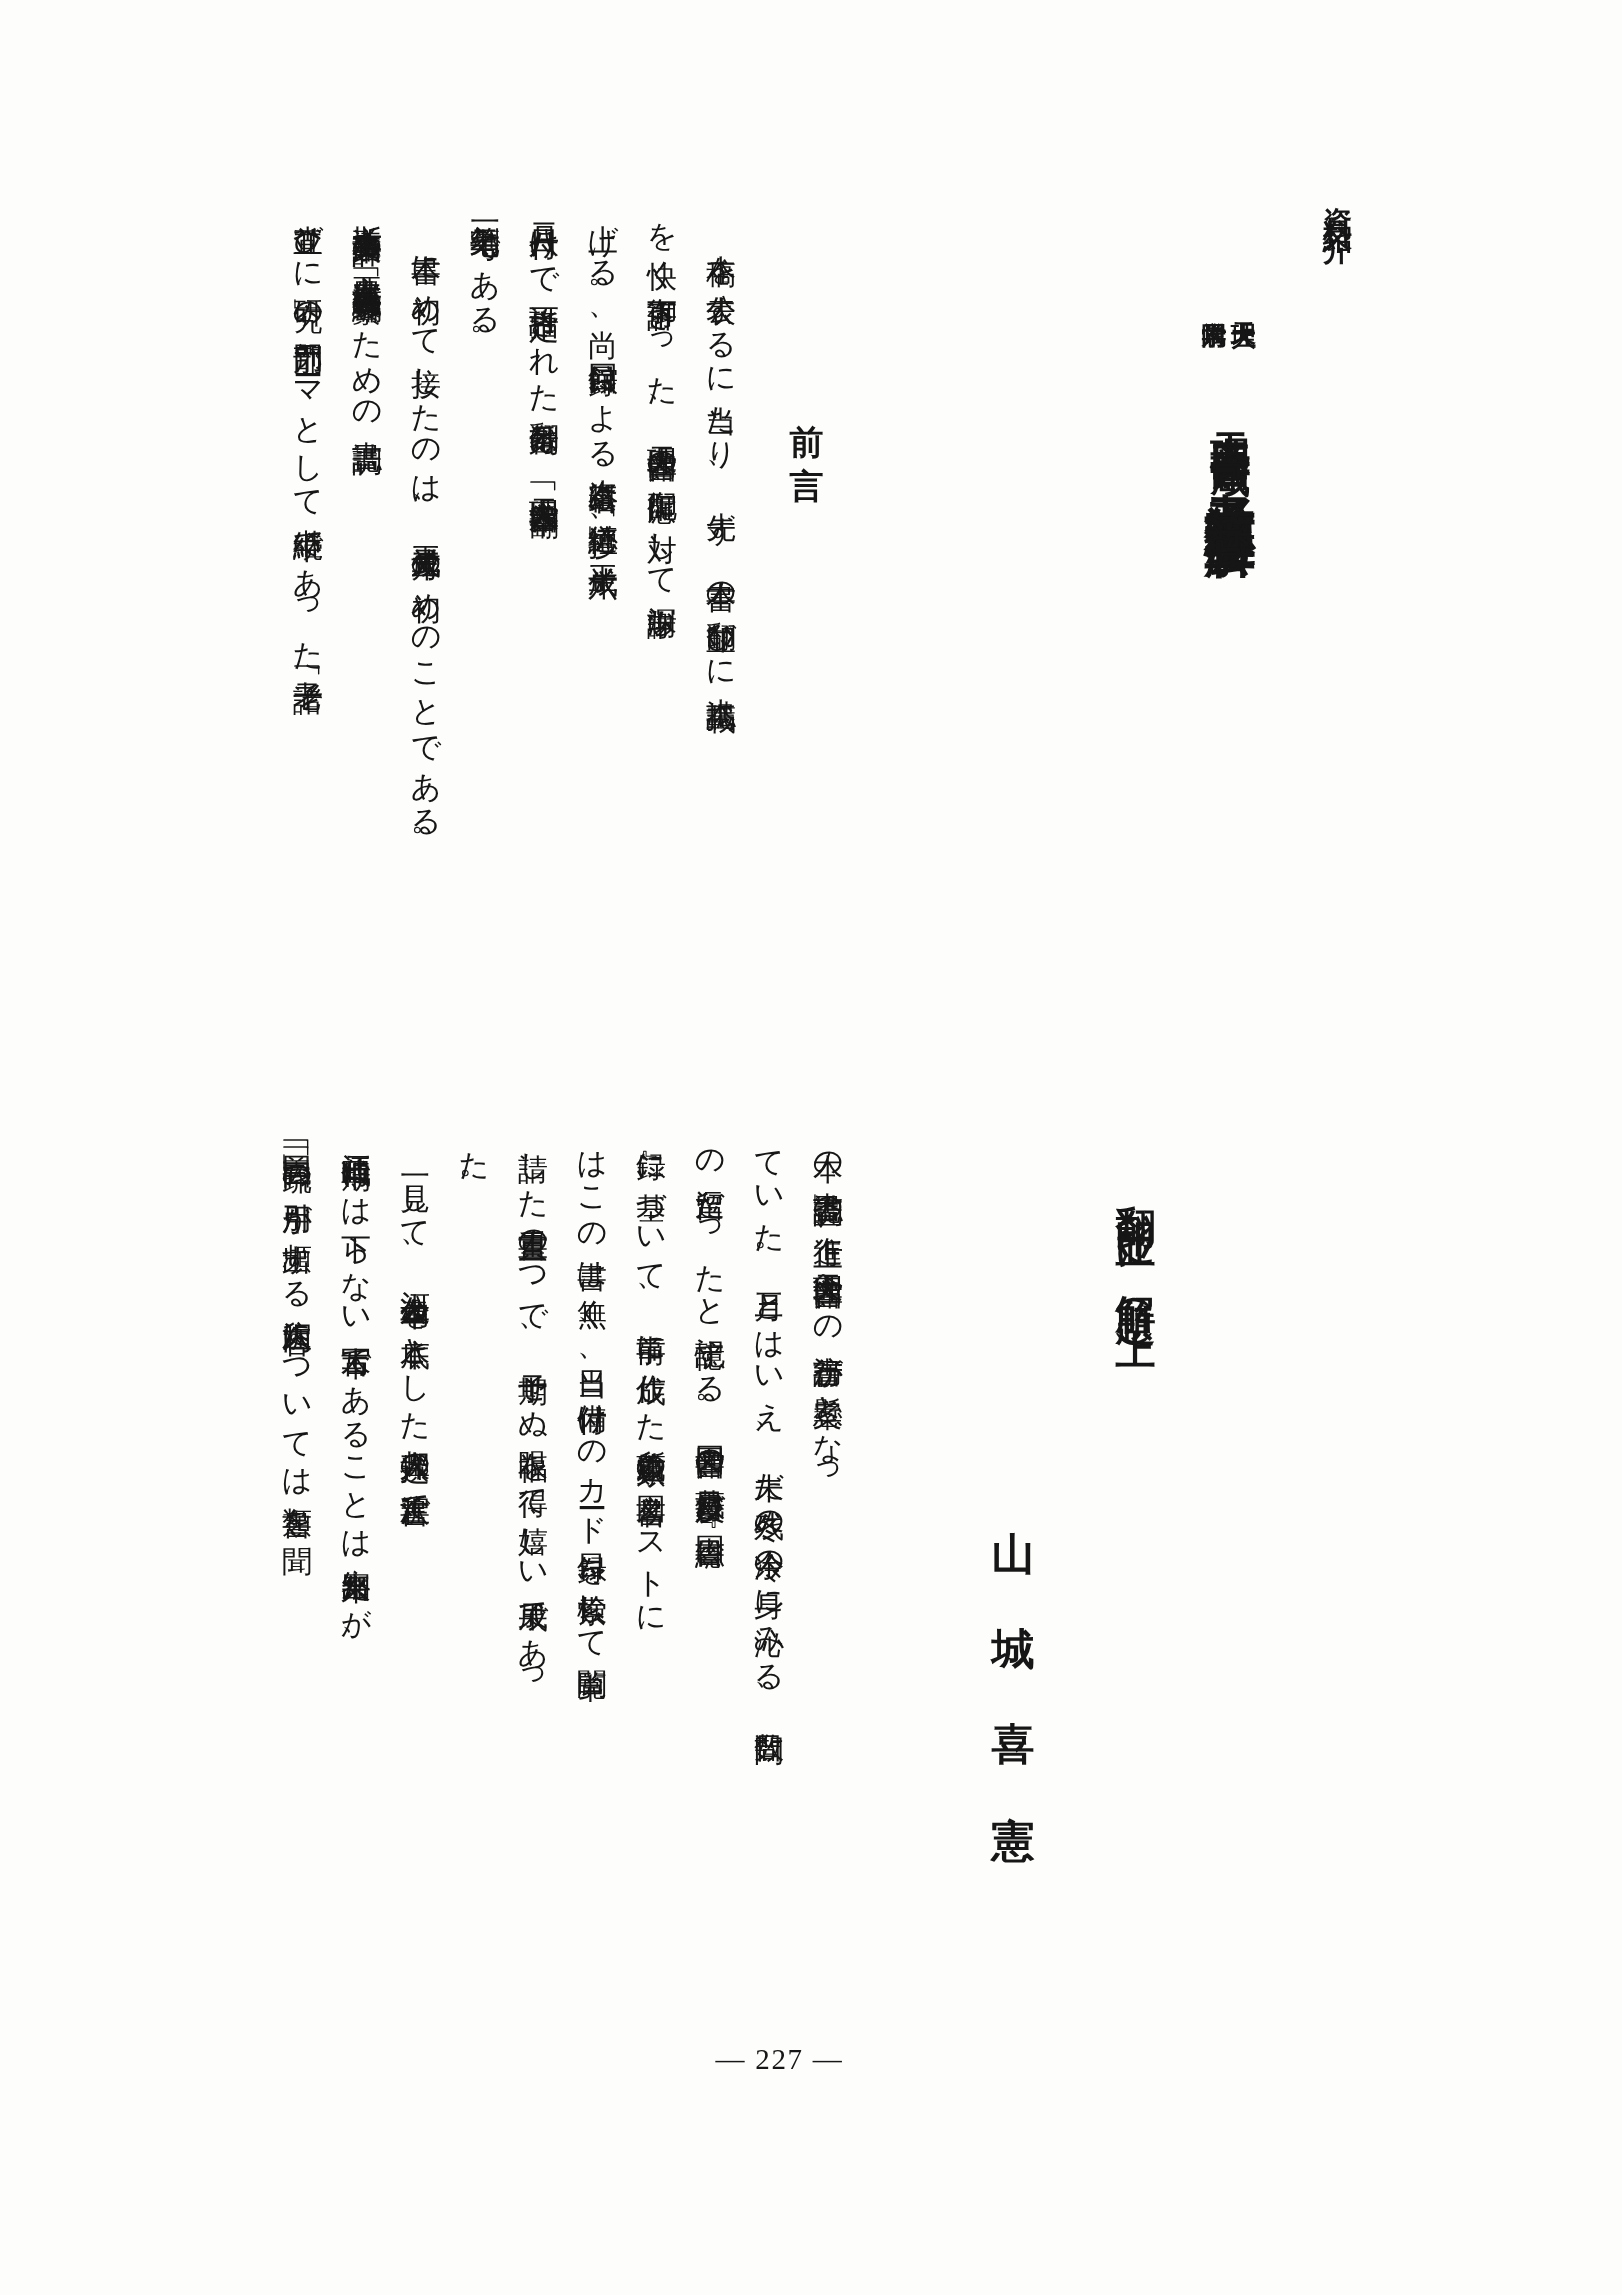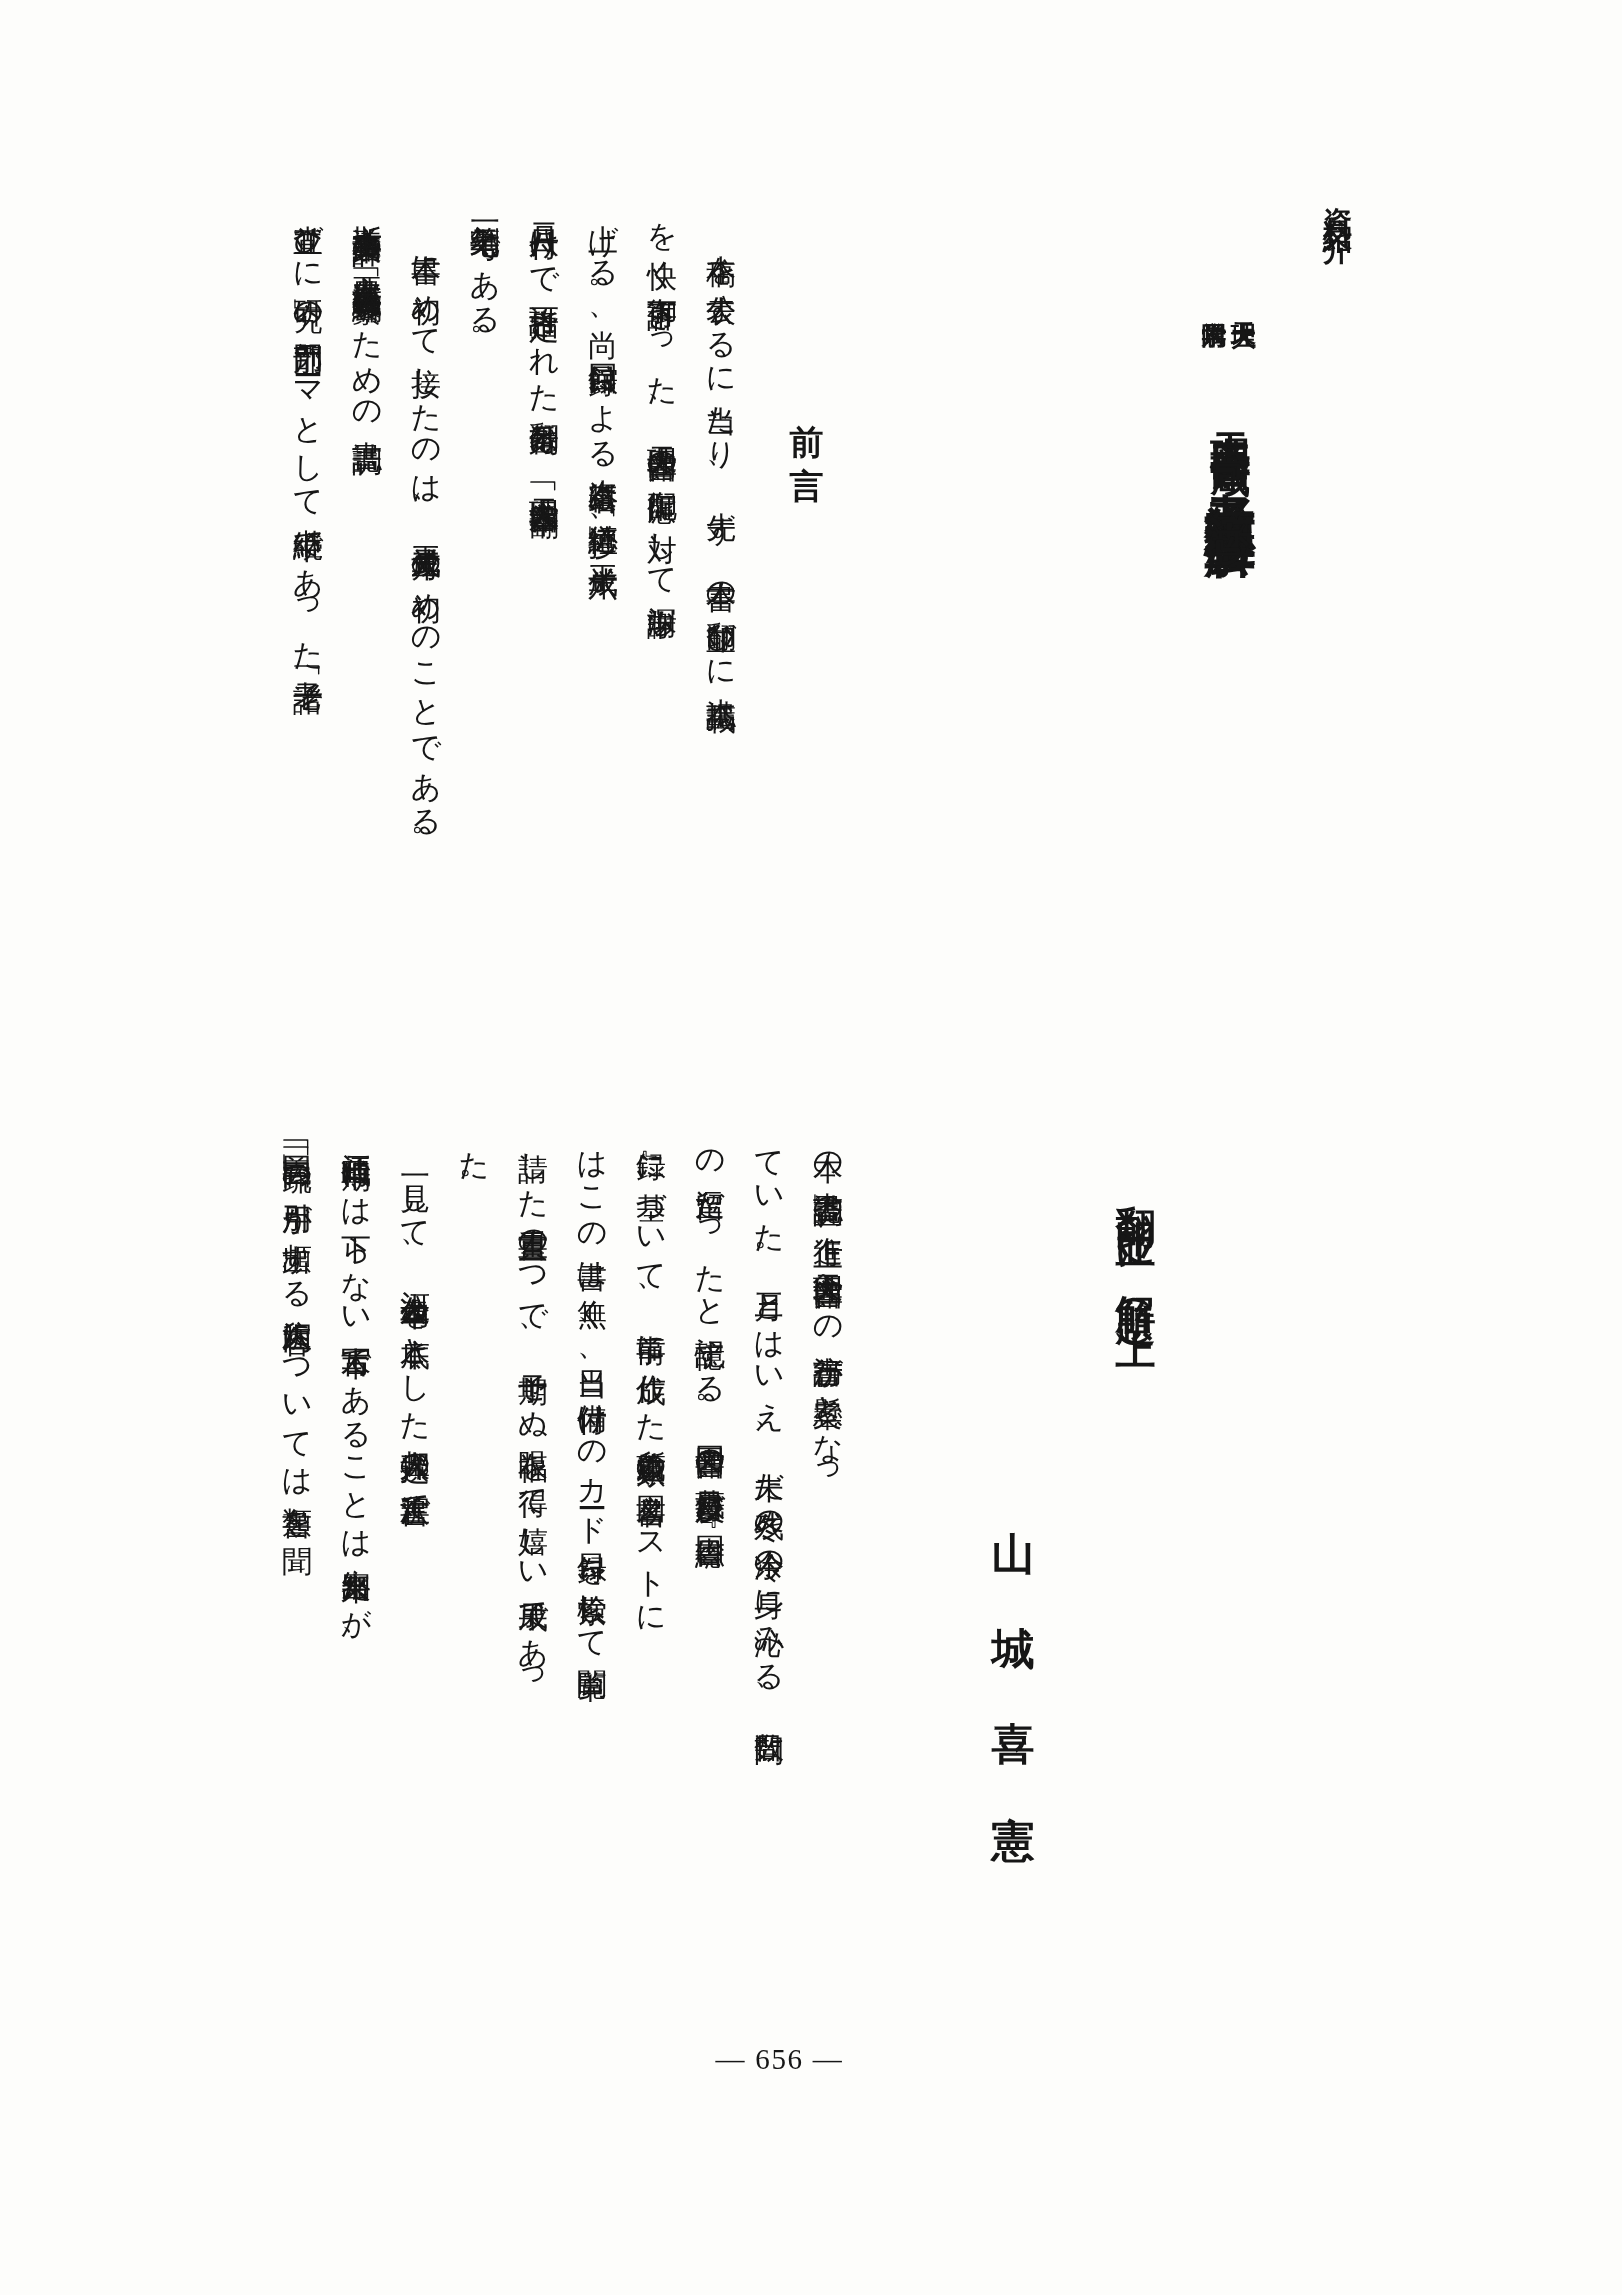--- a/index.html
+++ b/index.html
@@ -107,16 +107,16 @@
     <div class="col">の逗留だったと記憶する。同図書館の蔵書目録及び『国書総目</div>
     <div class="col">録』に基づいて、事前に作成した所蔵道家類の図書名リストに</div>
     <div class="col">はこの書は無く、当日、備付けのカード目録を検索して閲覧申</div>
     <div class="col">請した貴重書の一つで、予期せぬ眼福を得て嬉しい成果であっ</div>
     <div class="col">た。</div>
     <div class="col indent">一見して、河上公章句本を底本とした邦人撰述の注釈書で、</div>
     <div class="col">江戸時代中期には下らない古写本であることは察知出来たが、</div>
     <div class="col">「義曰」「疏曰」の引用が頻出する注釈内容については類書を聞</div>
   </div>
 
-  <div class="page-num">— 656 —</div>
+  <div class="page-num">— 227 —</div>
 
 </div>
 
 
 </body></html>

